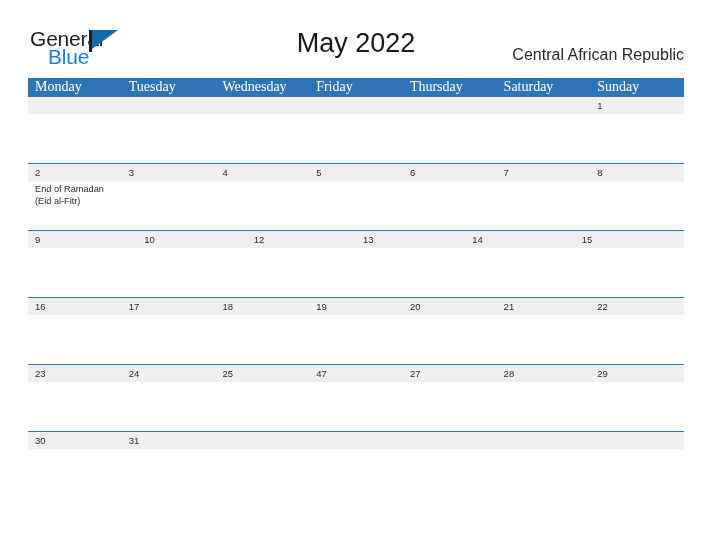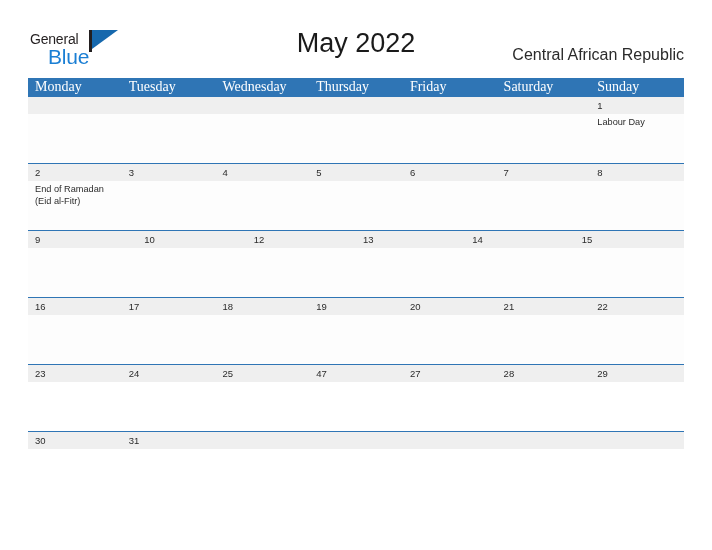--- a/index.html
+++ b/index.html
@@ -25,21 +25,21 @@
   .logo {
     position: absolute;
     left: 30px;
     top: 28px;
     width: 110px;
     height: 42px;
   }
   .logo-general {
     position: absolute;
     left: 0; top: 0;
-    font-size: 14px;
+    font-size: 21px;
     color: #231f20;
     letter-spacing: -0.2px;
     line-height: 22px;
     font-family: "Liberation Sans", sans-serif;
   }
   .logo-blue {
     position: absolute;
     left: 18px;
     top: 18px;
     font-size: 21px;
@@ -174,47 +174,36 @@
   <div class="country">Central African Republic</div>
 
 </div>
 
 <div class="calendar">
 
   <div class="weekday-header">
     <div class="weekday-cell">Monday</div>
     <div class="weekday-cell">Tuesday</div>
     <div class="weekday-cell">Wednesday</div>
+    <div class="weekday-cell">Friday</div>
     <div class="weekday-cell">Thursday</div>
-    <div class="weekday-cell">Friday</div>
     <div class="weekday-cell">Saturday</div>
     <div class="weekday-cell">Sunday</div>
   </div>
 
   <div id="weeks-container">
       <div class="week-row tall">
         <div class="date-band">
           <div class="date-cell blank"></div>
           <div class="date-cell blank"></div>
           <div class="date-cell blank"></div>
           <div class="date-cell blank"></div>
           <div class="date-cell blank"></div>
           <div class="date-cell blank"></div>
           <div class="date-cell">1</div>
-        </div>
-        <div class="event-band">
-          <div class="event-cell"></div>
-          <div class="event-cell"></div>
-          <div class="event-cell"></div>
-          <div class="event-cell"></div>
-          <div class="event-cell"></div>
-          <div class="event-cell"></div>
-          <div class="event-cell">
-            <span class="event-line">Labour Day</span>
-          </div>
         </div>
       </div>
       <div class="week-row tall">
         <div class="date-band">
           <div class="date-cell">2</div>
           <div class="date-cell">3</div>
           <div class="date-cell">4</div>
           <div class="date-cell">5</div>
           <div class="date-cell">6</div>
           <div class="date-cell">7</div>

